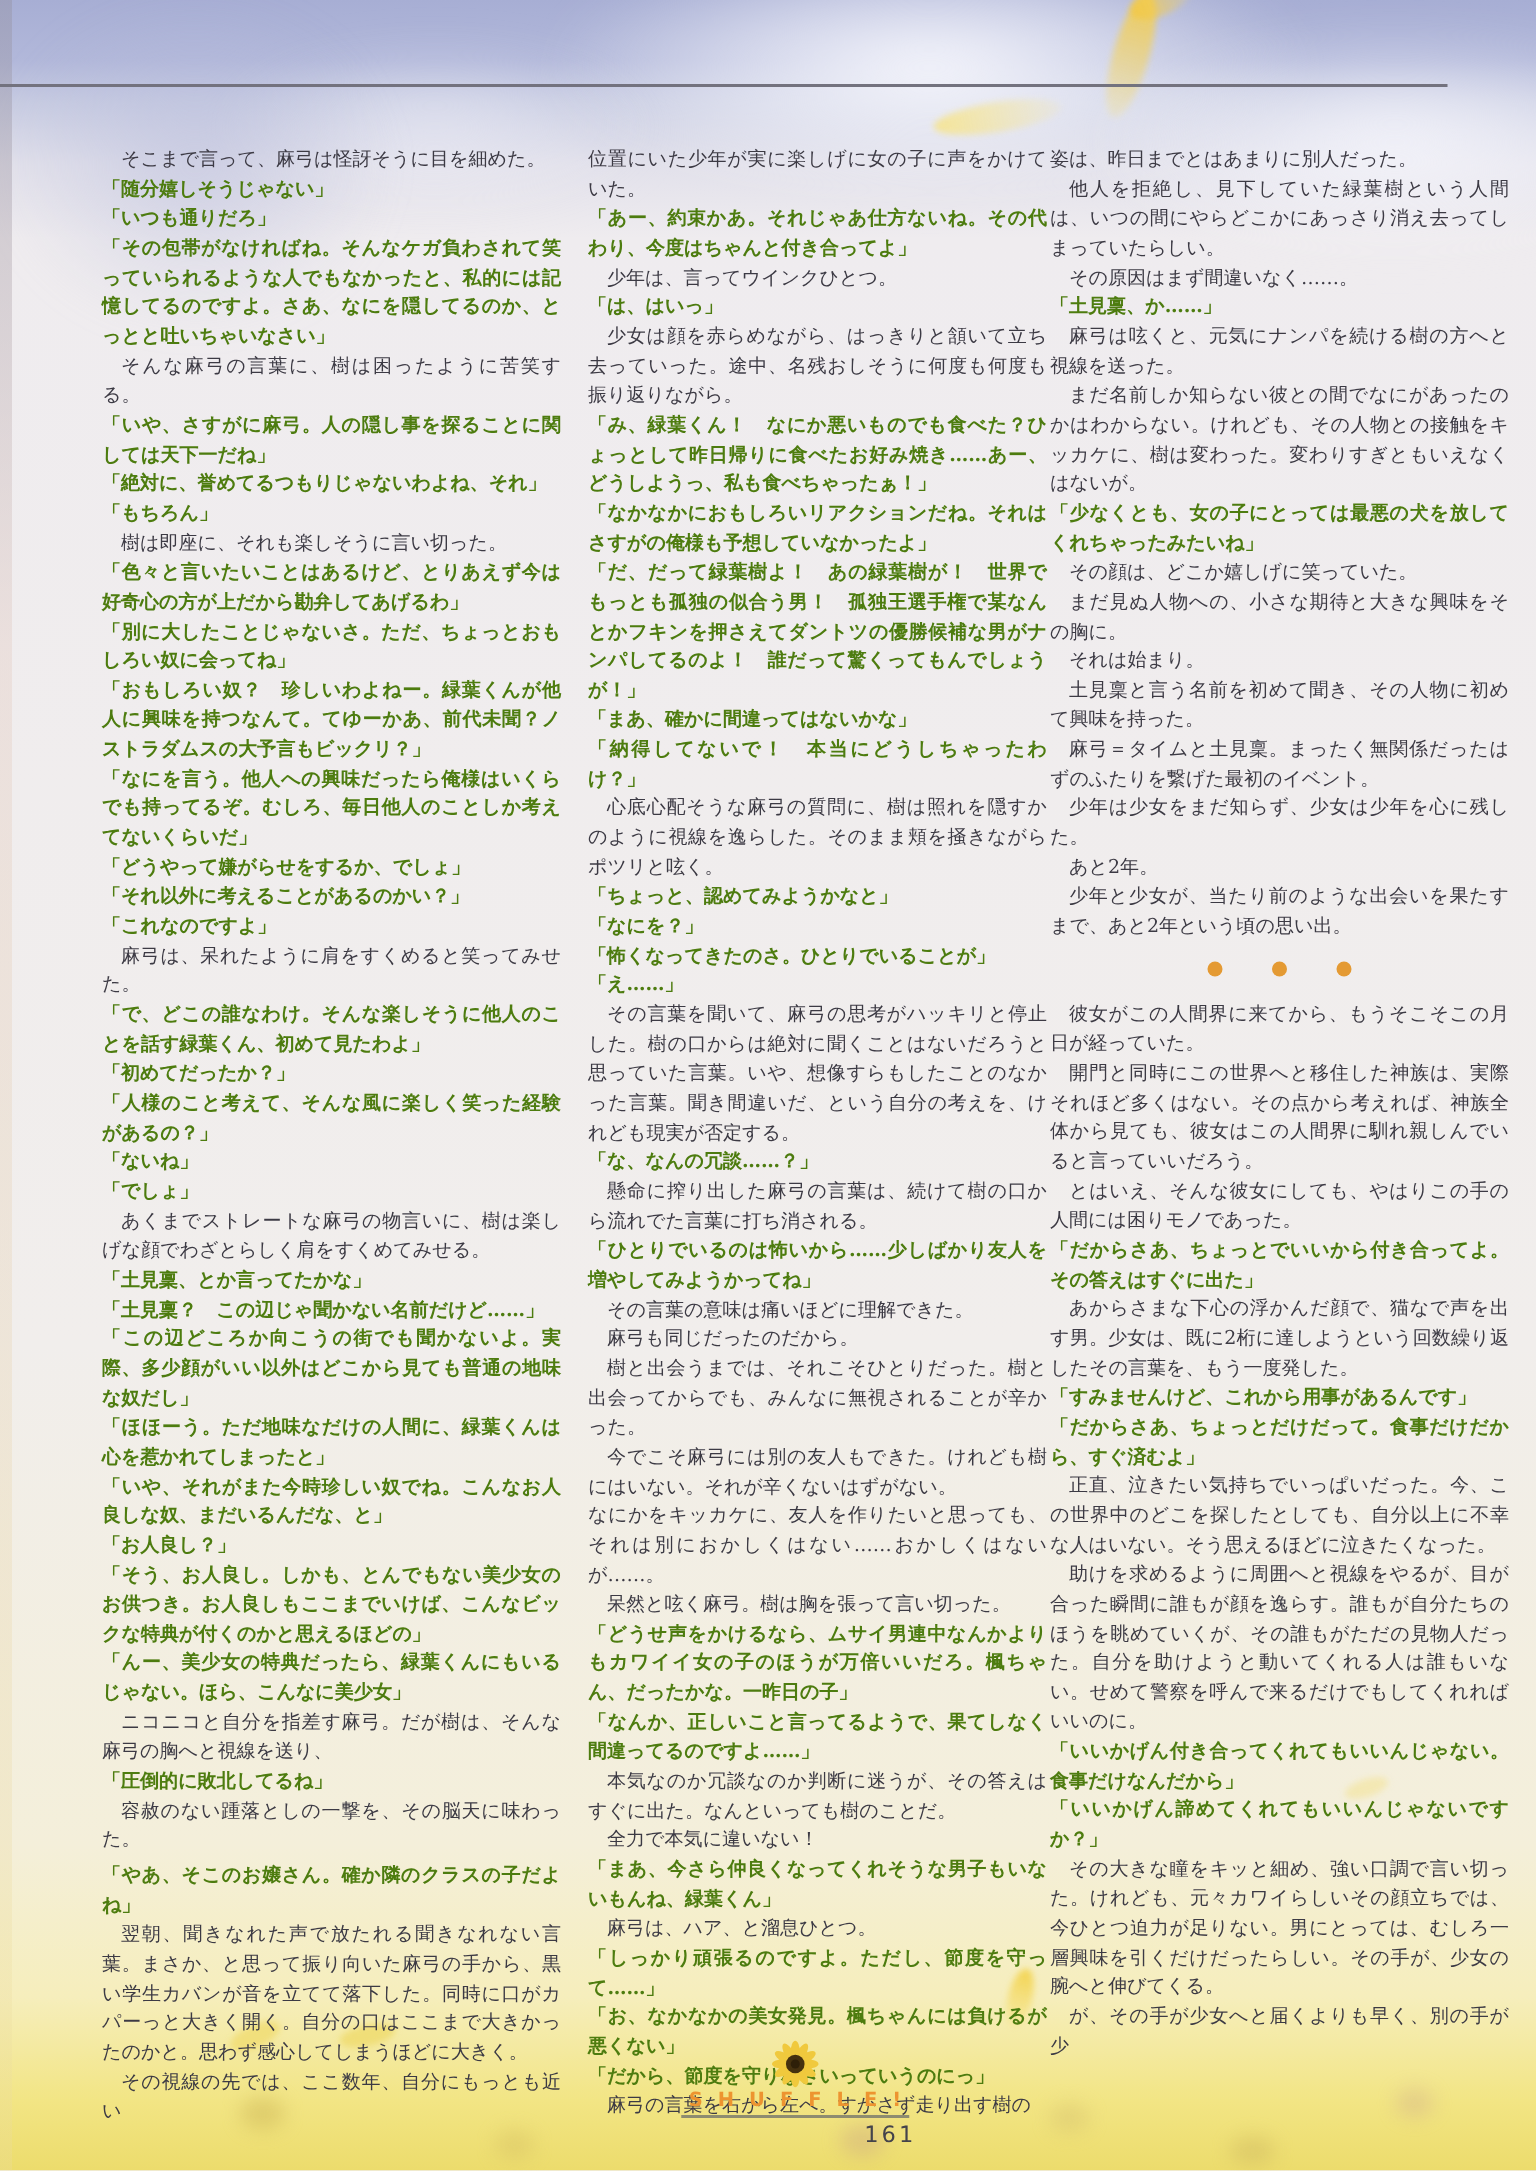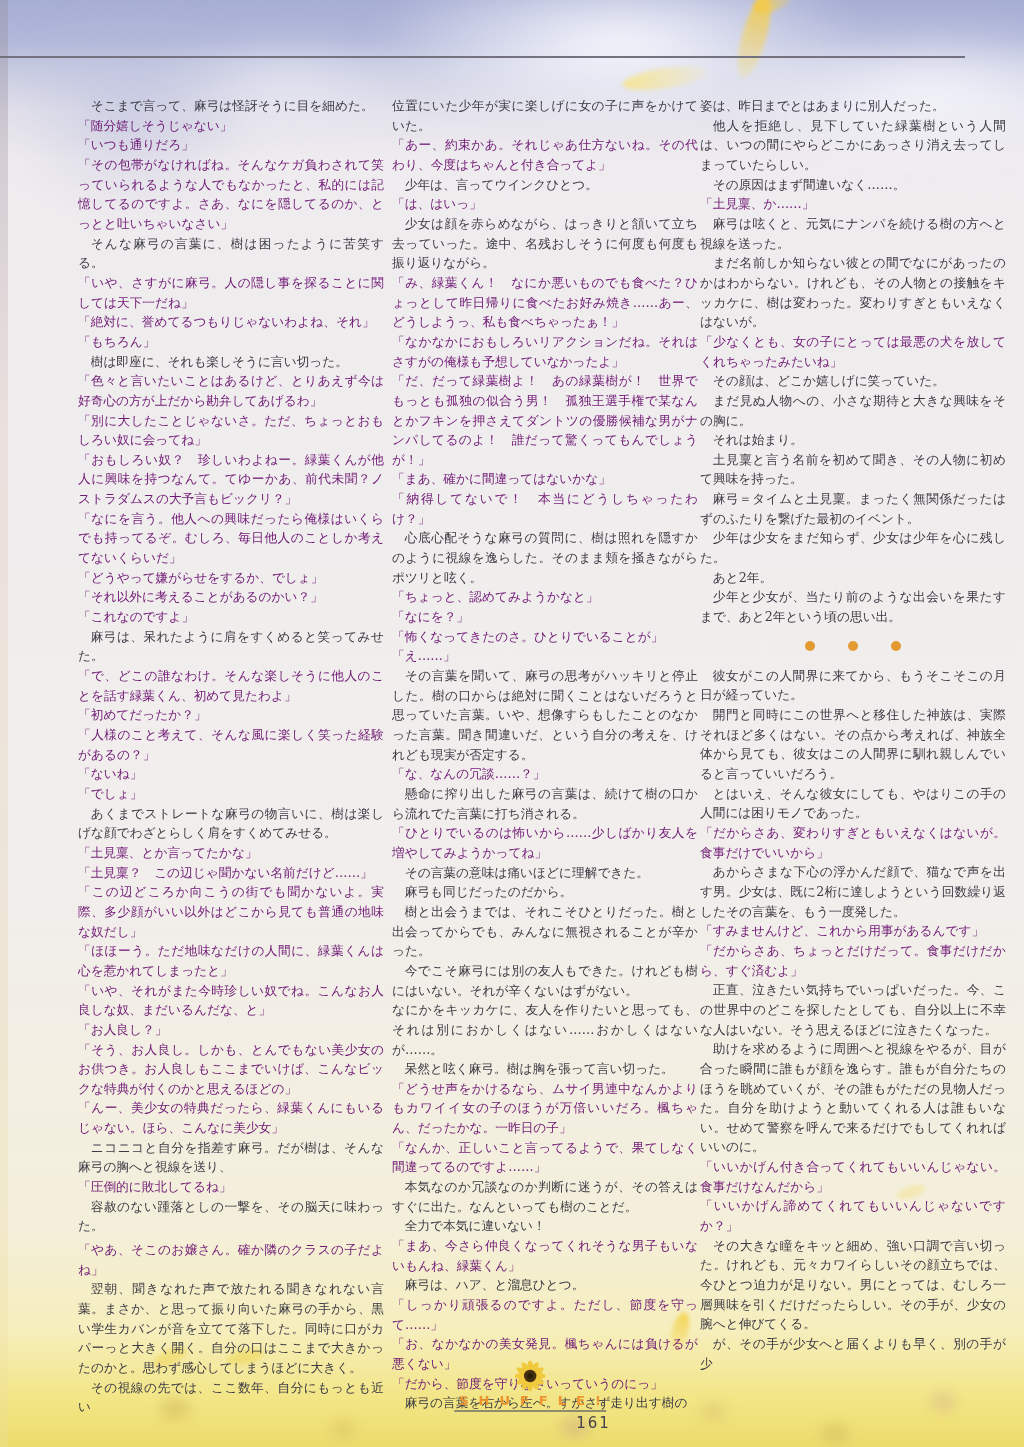--- a/index.html
+++ b/index.html
@@ -39,25 +39,25 @@
   .edge-left{position:absolute;left:0;top:0;width:8px;height:100%;z-index:1;
     background:linear-gradient(to bottom,rgba(150,148,165,.45),rgba(226,200,190,.35) 30%,rgba(235,220,160,.3) 90%);}
   
   .top-rule{position:absolute;left:0;top:56px;width:965px;height:2px;background:#73727e;z-index:2;}
   
   .col{
     position:absolute;top:96px;width:306px;z-index:2;
     font-size:12.7px;line-height:19.66px;color:#3c3a44;
     text-align:justify;
   }
-  .col-1{left:78px;}
+  .col-1{left:68px;}
   .col-2{left:392px;}
   .col-3{left:700px;}
   .col p{margin:0;text-indent:1em;}
-  .col p.dlg{font-weight:normal;text-indent:0;color:#701a75;}
+  .col p.dlg{font-weight:bold;text-indent:0;color:#4d7c0f;}
   .col p.ni{text-indent:0;}
   .col p.gb{margin-top:4px;}
   .dots-sep{height:39px;display:flex;align-items:center;justify-content:center;gap:33px;}
   .dot{width:10px;height:10px;border-radius:50%;background:#e49a33;}
   
   .footer{position:absolute;left:530px;top:1360px;transform:translateX(-50%);z-index:3;text-align:center;}
   .sunflower{display:block;margin:0 auto 1px;}
   .logo{
     font-family:"DejaVu Sans", sans-serif;font-weight:bold;
     font-size:13px;letter-spacing:10px;text-indent:10px;color:#ed9430;
@@ -187,21 +187,21 @@
     <p class="">あと2年。</p>
     <p class="">少年と少女が、当たり前のような出会いを果たすまで、あと2年という頃の思い出。</p>
     <div class="dots-sep">
       <span class="dot"></span>
       <span class="dot"></span>
       <span class="dot"></span>
     </div>
     <p class="">彼女がこの人間界に来てから、もうそこそこの月日が経っていた。</p>
     <p class="">開門と同時にこの世界へと移住した神族は、実際それほど多くはない。その点から考えれば、神族全体から見ても、彼女はこの人間界に馴れ親しんでいると言っていいだろう。</p>
     <p class="">とはいえ、そんな彼女にしても、やはりこの手の人間には困りモノであった。</p>
-    <p class="dlg ">「だからさあ、変わりすぎともいえなくはないが。食事だけでいいから」</p>
+    <p class="dlg ">「だからさあ、ちょっとでいいから付き合ってよ。その答えはすぐに出た」</p>
     <p class="">あからさまな下心の浮かんだ顔で、猫なで声を出す男。少女は、既に2桁に達しようという回数繰り返したその言葉を、もう一度発した。</p>
     <p class="dlg ">「すみませんけど、これから用事があるんです」</p>
     <p class="dlg ">「だからさあ、ちょっとだけだって。食事だけだから、すぐ済むよ」</p>
     <p class="">正直、泣きたい気持ちでいっぱいだった。今、この世界中のどこを探したとしても、自分以上に不幸な人はいない。そう思えるほどに泣きたくなった。</p>
     <p class="">助けを求めるように周囲へと視線をやるが、目が合った瞬間に誰もが顔を逸らす。誰もが自分たちのほうを眺めていくが、その誰もがただの見物人だった。自分を助けようと動いてくれる人は誰もいない。せめて警察を呼んで来るだけでもしてくれればいいのに。</p>
     <p class="dlg ">「いいかげん付き合ってくれてもいいんじゃない。食事だけなんだから」</p>
     <p class="dlg ">「いいかげん諦めてくれてもいいんじゃないですか？」</p>
     <p class="">その大きな瞳をキッと細め、強い口調で言い切った。けれども、元々カワイらしいその顔立ちでは、今ひとつ迫力が足りない。男にとっては、むしろ一層興味を引くだけだったらしい。その手が、少女の腕へと伸びてくる。</p>
     <p class="">が、その手が少女へと届くよりも早く、別の手が少</p>
   </div>

